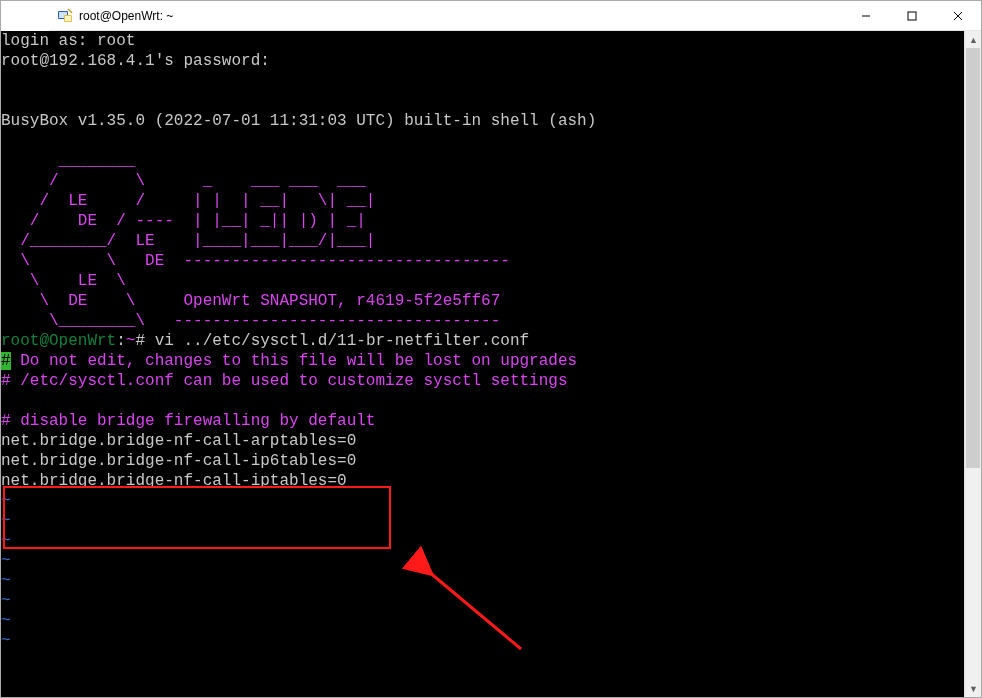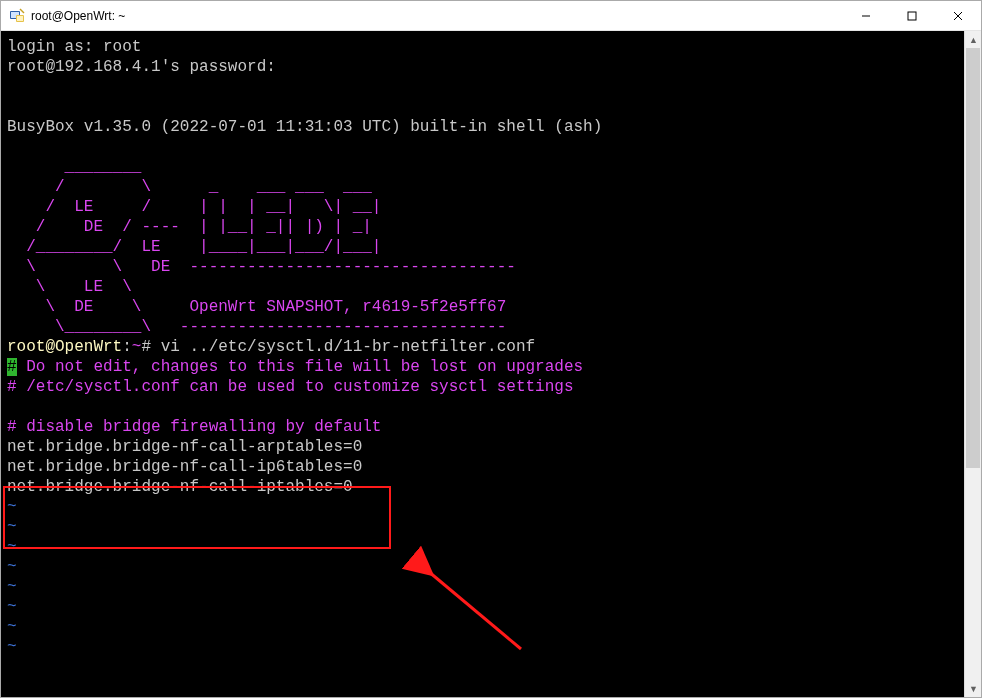--- a/index.html
+++ b/index.html
@@ -15,20 +15,21 @@
     border: 1px solid #aaa;
     display: flex; flex-direction: column;
     position: relative;
   }
   .titlebar {
     height: 30px;
     background: #fff;
     display: flex; align-items: center;
     border-bottom: 1px solid #e5e5e5;
     user-select: none;
+    margin-left: 48px;
   }
   .titlebar .icon {
     width: 16px; height: 16px;
     margin: 0 6px 0 8px;
     display: inline-flex; align-items: center; justify-content: center;
   }
   .titlebar .title {
     font-size: 12px;
     color: #000;
   }
@@ -40,31 +41,31 @@
   }
 
   .client {
     flex: 1;
     display: flex;
     background: #000;
     position: relative;
   }
   .terminal {
     flex: 1;
-    padding: 6px;
+    padding: 0;
     font-family: "NSimSun", "SimSun", "MS Gothic", "Courier New", monospace;
     font-size: 16px;
     line-height: 20px;
     color: #ccc;
     white-space: pre;
     overflow: hidden;
     position: relative;
   }
   .c-cyan   { color: #d946ef; }
-  .c-green  { color: #fef9c3; }
+  .c-green  { color: #15803d; }
   .c-greenbg { background: #2fb52f; color: #000; }
   .c-gray   { color: #c8c8c8; }
 
   .tilde-col {
     color: #3c6fd1;
   }
 
   .scrollbar {
     width: 17px;
     background: #f0f0f0;

